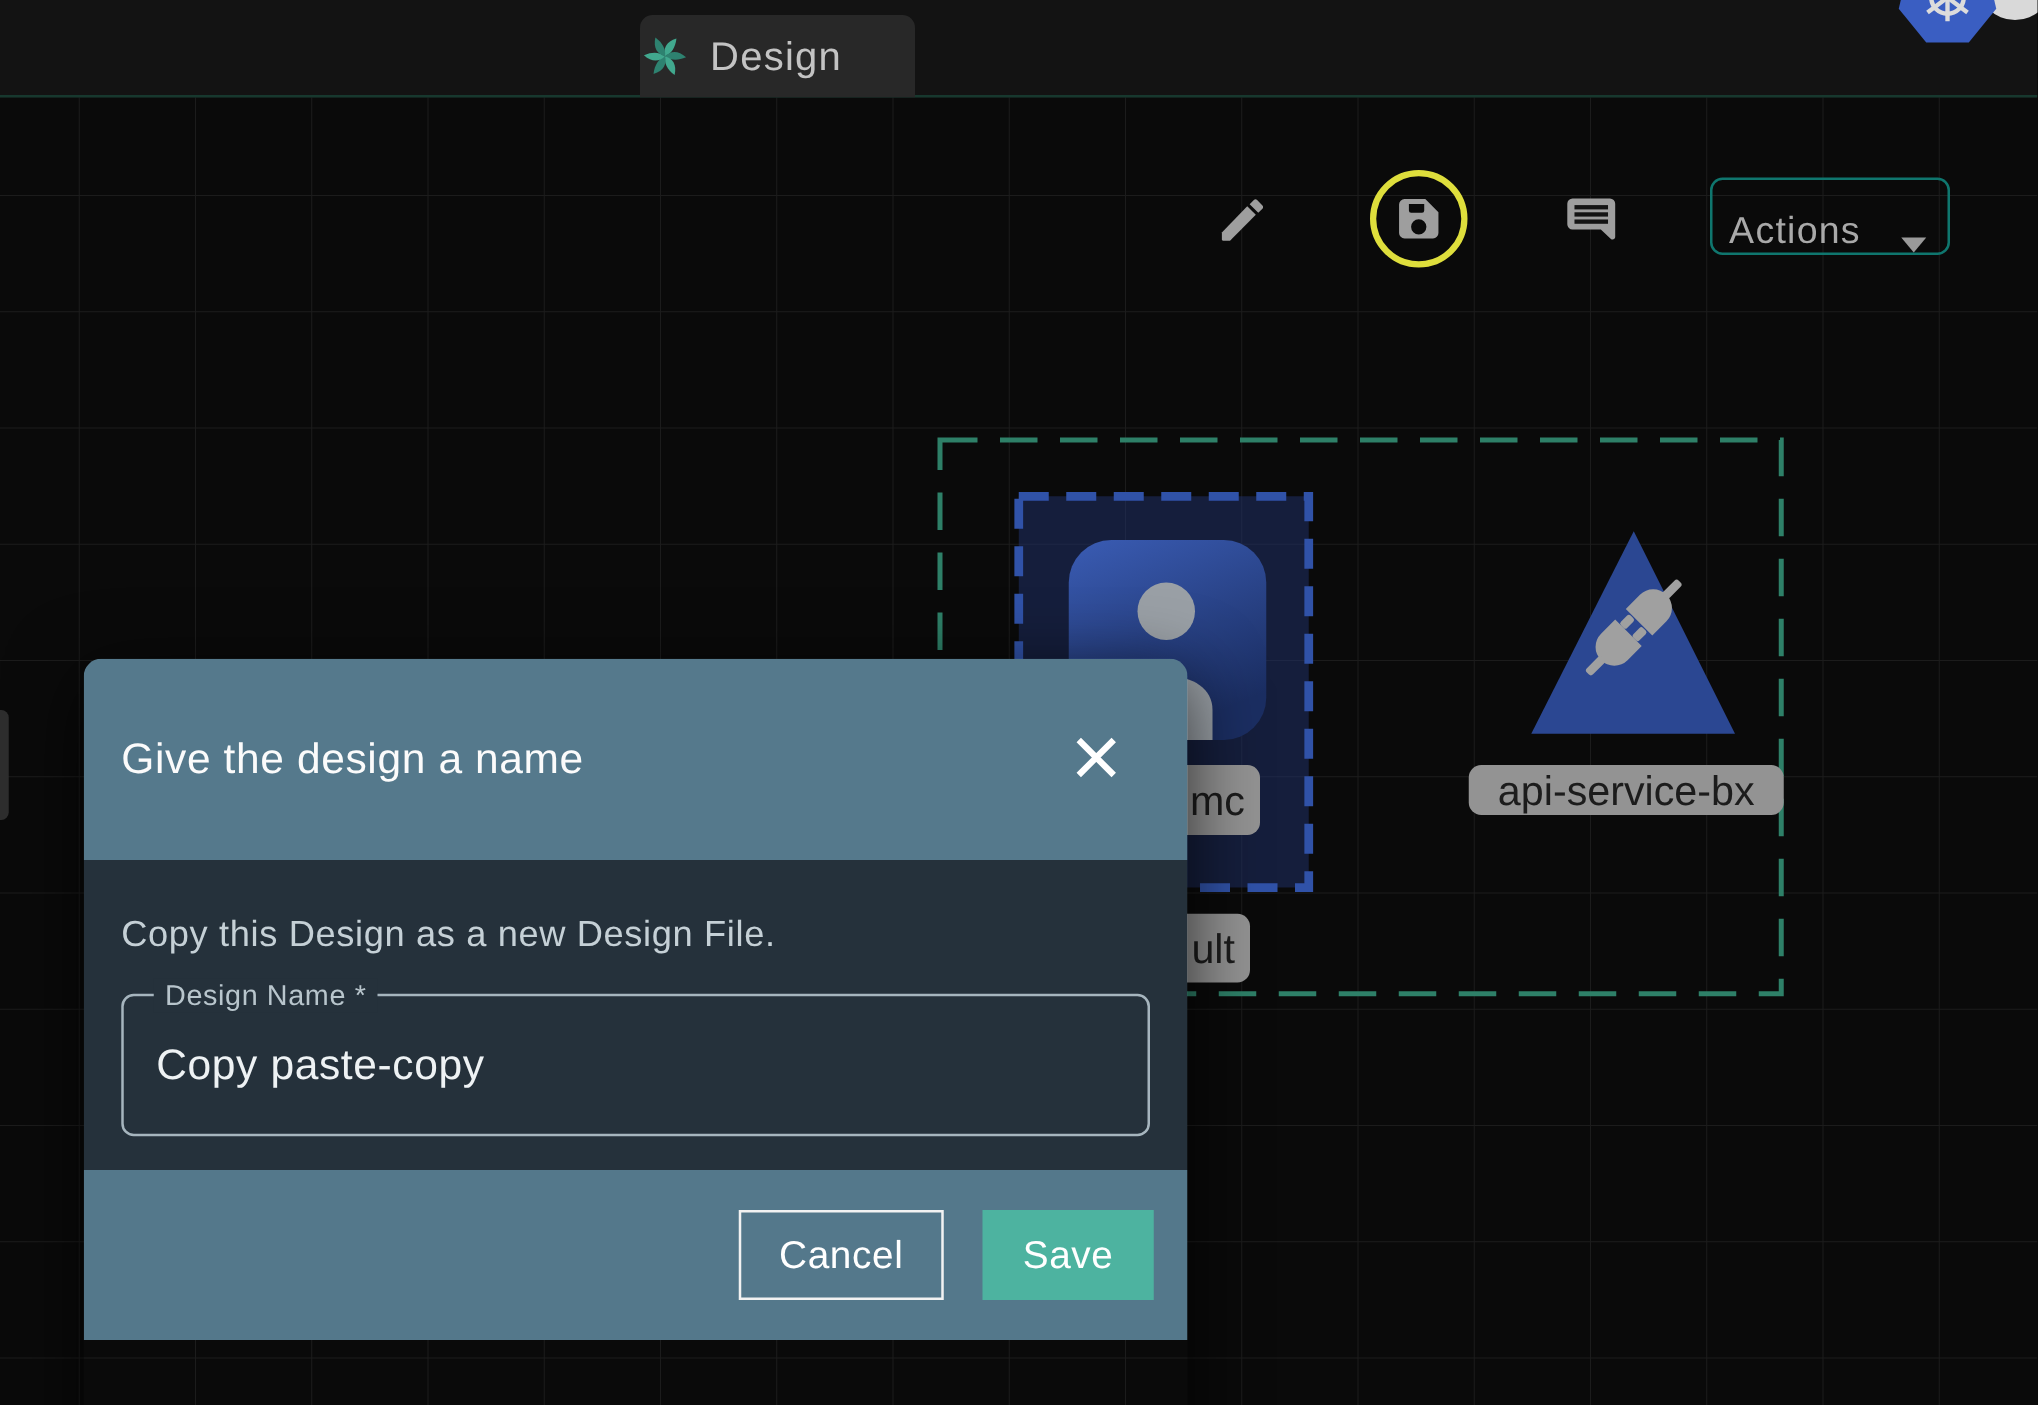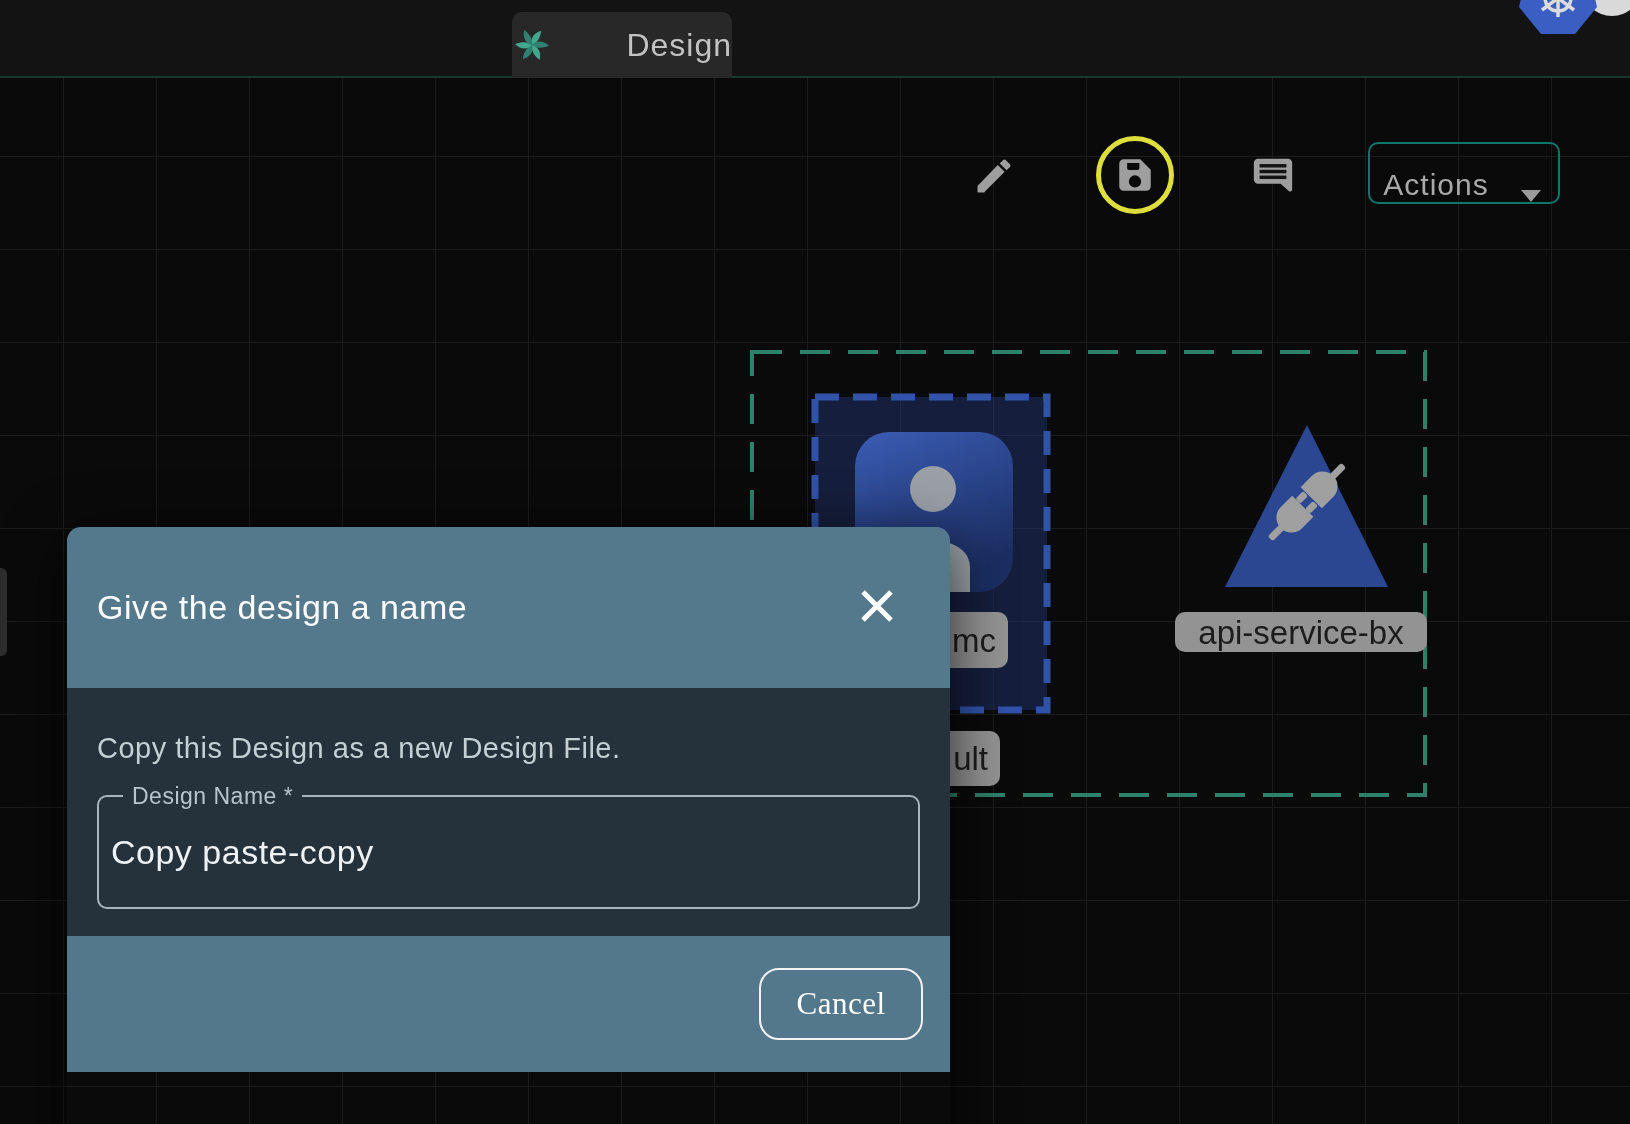--- a/index.html
+++ b/index.html
@@ -20,21 +20,21 @@
 
   
   .topbar {
     position:absolute; left:0; top:0; width:1630px; height:78px;
     background:#131313; border-bottom:2px solid #17382e; z-index:5;
   }
   .tabstrip {
     position:absolute; left:512px; top:12px; height:66px; display:flex;
     border-radius:10px 10px 0 0; overflow:hidden;
   }
-  .tab { display:flex; align-items:center; justify-content:space-between; height:66px; cursor:pointer; }
+  .tab { display:flex; align-items:center; justify-content:flex-start; gap:16px; height:66px; cursor:pointer; }
   .tab-design  { width:220px; background:#282828; }
   .tab-operate { width:228px; background:#1b1b1b; }
   .tab-label-active { font-size:32px; color:#c3c3c3; letter-spacing:1px; }
   .tab-label-idle   { font-size:32px; color:#454545; letter-spacing:1px; }
 
   
   .corner-svg { position:absolute; right:0; top:0; width:160px; height:48px; overflow:visible; }
 
   
   .icon-btn { position:absolute; display:flex; align-items:center; justify-content:center; cursor:pointer; }
@@ -89,29 +89,29 @@
     position:relative; margin-top:30px; height:114px;
     border:2px solid #a6b5be; border-radius:10px;
   }
   .field-label {
     position:absolute; top:-14px; left:24px; padding:0 9px; background:#25313b;
     font-size:23px; color:#b8c5cc; letter-spacing:0.5px;
   }
   .field-input {
     width:100%; height:100%; background:transparent; border:none; outline:none;
     font-family:"Liberation Sans", sans-serif;
-    font-size:34px; color:#eef2f4; padding:0 12px; letter-spacing:0.5px;
+    font-size:34px; color:#eef2f4; padding:0 26px; letter-spacing:0.5px;
   }
   .modal-footer {
     height:136px; background:#54788b; display:flex; align-items:center;
     justify-content:flex-end; padding-right:27px; gap:31px;
   }
-  .btn { border-radius:20px; font-size:31px; color:#ffffff; display:flex;
+  .btn { border-radius:0; font-size:31px; color:#ffffff; display:flex;
          align-items:center; justify-content:center; cursor:pointer;
-         font-family:Liberation Serif, serif; letter-spacing:0.5px; }
+         font-family:Liberation Sans, sans-serif; letter-spacing:0.5px; }
   .btn-cancel { width:164px; height:72px; background:transparent; border:2px solid #f2f2f2; }
   .btn-save   { width:137px; height:72px; background:#4db3a0; border:none; }
 </style>
 </head>
 <body>
 
 <div class="stage">
 
   <div class="canvas"></div>
 
@@ -227,16 +227,17 @@
     <div class="modal-body">
       <div class="modal-body-text">Copy this Design as a new Design File.</div>
       <div class="field">
         <span class="field-label">Design Name *</span>
         <input class="field-input" type="text" value="Copy paste-copy" style="">
       </div>
     </div>
 
     <div class="modal-footer">
       <button class="btn btn-cancel">Cancel</button>
+      <button class="btn btn-save">Save</button>
     </div>
   </div>
 
 </div>
 
 </body></html>

